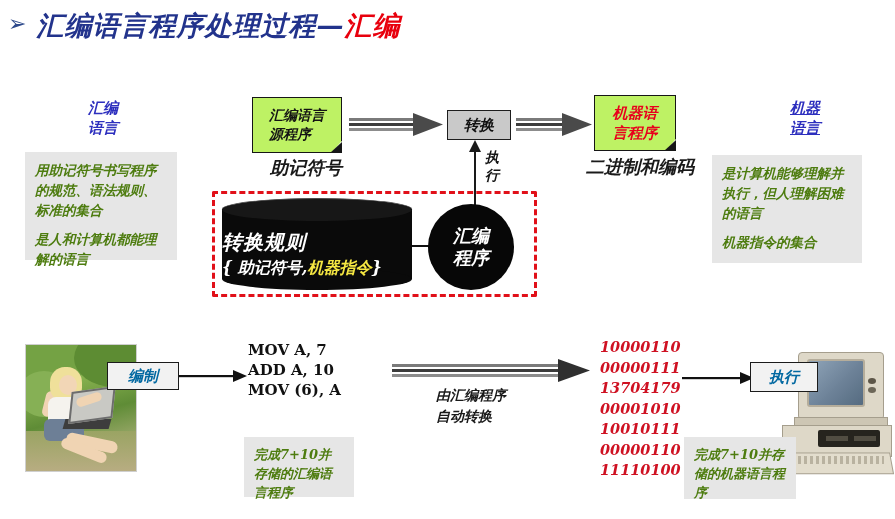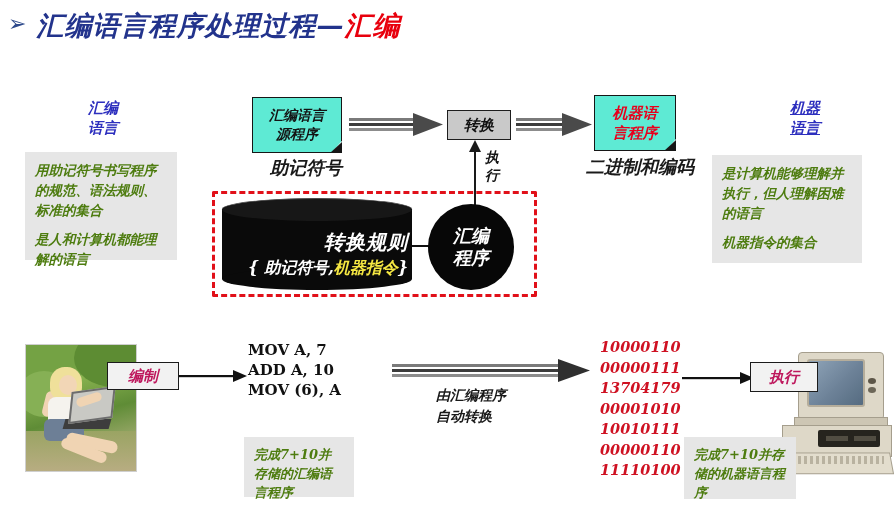--- a/index.html
+++ b/index.html
@@ -29,22 +29,22 @@
   }
   .graybox{
     background:#e6e6e6;color:#4d7c0f;font-size:13.5px;line-height:20px;
     padding:8px 10px;box-sizing:border-box;
   }
   .graybox p{margin:0 0 9px 0;}
   .graybox p:last-child{margin-bottom:0;}
 
   
   .docshape{
-    background:#5eead4;border:1.5px solid #161616;box-sizing:border-box;
-    display:flex;align-items:center;justify-content:center;text-align:center;
+    background:#bef264;border:1.5px solid #161616;box-sizing:border-box;
+    display:flex;align-items:center;justify-content:center;
     clip-path:polygon(0 0,100% 0,100% 78%,88% 100%,0 100%);
     position:absolute;
   }
   .docfold{
     position:absolute;width:0;height:0;border-style:solid;
     border-width:0 0 11px 12px;border-color:transparent transparent #161616 transparent;
   }
   .doc-label{
     position:absolute;text-align:right;font-size:18px;color:#1a1a1a;
   }
@@ -75,21 +75,21 @@
   #cyl-top{
     position:absolute;left:0;top:0;width:190px;height:22px;background:#171717;
     border-radius:50%/50%;border-top:1px solid #4a4a4a;
   }
   #cyl-bottom{
     position:absolute;left:0;top:70px;width:190px;height:22px;background:#0a0a0a;
     border-radius:50%/50%;
   }
   #cyl-text{
     position:absolute;left:0;top:20px;width:186px;height:72px;
-    display:flex;flex-direction:column;align-items:flex-end;justify-content:center;gap:2px;
+    display:flex;flex-direction:column;align-items:flex-start;justify-content:center;gap:2px;
     z-index:3;
   }
   #cyl-line1{color:#fff;font-size:20px;letter-spacing:1px;}
   #cyl-line2{color:#fff;font-size:16px;white-space:nowrap;}
   #cyl-line2 .hl{color:#f5e742;}
 
   
   #circle-node{
     left:428px;top:204px;width:86px;height:86px;border-radius:50%;background:#070707;
     display:flex;flex-direction:column;align-items:center;justify-content:center;
@@ -104,21 +104,21 @@
   }
   #binary-code{
     left:600px;top:337px;width:120px;
     font-family:"DejaVu Serif","Liberation Serif",serif;
     font-weight:bold;font-style:italic;font-size:14.5px;line-height:20.5px;color:#cf1122;
   }
 
   
   .labelbox{
     position:absolute;background:#f2f2f2;border:1.6px solid #1b1b1b;box-sizing:border-box;
-    display:flex;align-items:center;justify-content:center;font-size:15px;color:#be185d;font-style:italic;
+    display:flex;align-items:center;justify-content:center;font-size:15px;color:#0369a1;font-style:italic;
   }
 
   
   #person-photo{
     left:25px;top:344px;width:112px;height:128px;overflow:hidden;
     background:linear-gradient(165deg,#6f9b3e 0%,#8ab451 28%,#5f8c36 55%,#9aa86a 78%,#b4a97e 100%);
     border:1px solid #cfcfcf;box-sizing:border-box;
   }
   #person-photo .bush{position:absolute;border-radius:50%;}
   #person-photo .b1{left:-12px;top:-12px;width:70px;height:60px;background:#74a244;}

